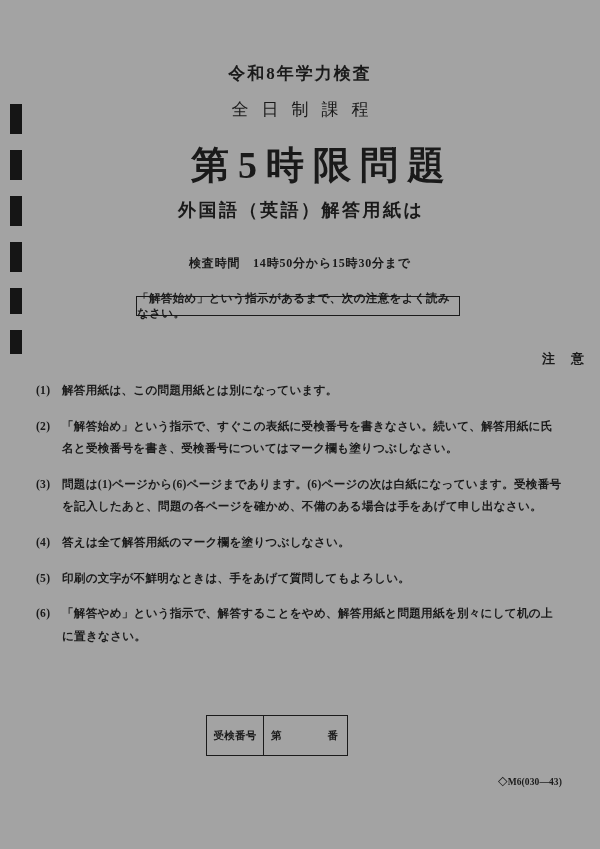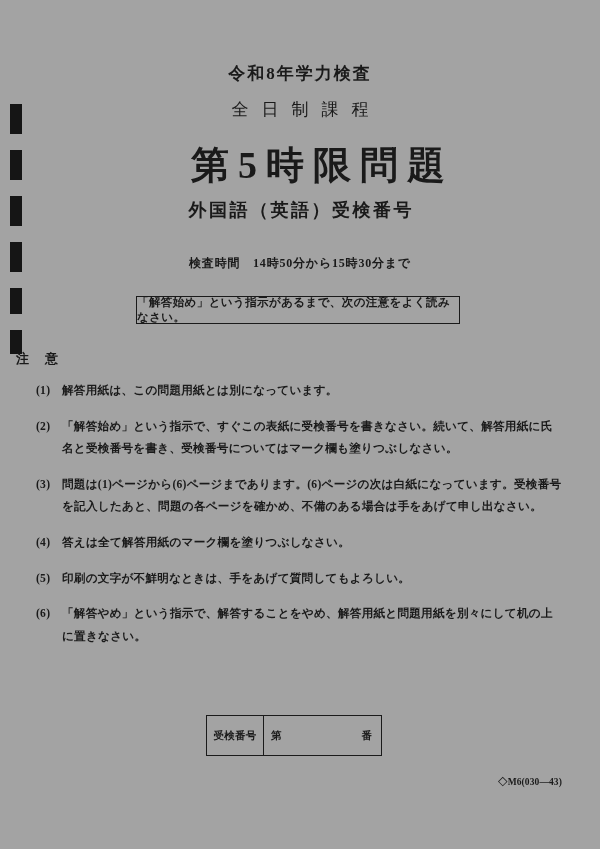--- a/index.html
+++ b/index.html
@@ -82,40 +82,40 @@
     letter-spacing: 0.8px;
     font-weight: 700;
   }
 
   
   .notice-box {
     position: absolute;
     left: 136px;
     top: 296px;
     width: 324px;
-    height: 28px;
+    height: 20px;
     border: 1.6px solid #1a1a1a;
     box-sizing: border-box;
     display: flex;
     align-items: center;
     justify-content: flex-end;
   }
   .notice-box span {
     font-size: 11.5px;
     font-weight: 700;
     letter-spacing: 0.4px;
   }
 
   
   .attention-head {
     position: absolute;
     left: 0;
     right: 0;
     top: 350px;
-    text-align: left;
+    text-align: right;
     font-size: 13px;
     font-weight: 700;
     letter-spacing: 16px;
     text-indent: 16px;
   }
 
   
   .notes {
     position: absolute;
     left: 36px;
@@ -138,21 +138,21 @@
   }
   .note-body {
     flex: 1 1 auto;
   }
 
   
   .exam-no-box {
     position: absolute;
     left: 206px;
     top: 715px;
-    width: 176px;
+    width: 142px;
     height: 41px;
     border: 1.6px solid #1a1a1a;
     box-sizing: border-box;
     display: flex;
   }
   .exam-no-label {
     flex: 0 0 56px;
     border-right: 1.4px solid #1a1a1a;
     display: flex;
     align-items: center;
@@ -196,21 +196,21 @@
     <div class="reg-mark m4"></div>
     <div class="reg-mark m5"></div>
   </div>
 
   <div class="head-block line-year">令和8年学力検査</div>
 
   <div class="head-block line-course">全日制課程</div>
 
   <div class="head-block line-title">第5時限問題</div>
 
-  <div class="head-block line-subject">外国語（英語）受検番号</div>
+  <div class="head-block line-subject">外国語（英語）解答用紙は</div>
 
   <div class="head-block line-time">検査時間　14時50分から15時30分まで</div>
 
   <div class="notice-box">
     <span>「解答始め」という指示があるまで、次の注意をよく読みなさい。</span>
   </div>
 
   <div class="attention-head">注意</div>
 
   <div class="notes">

